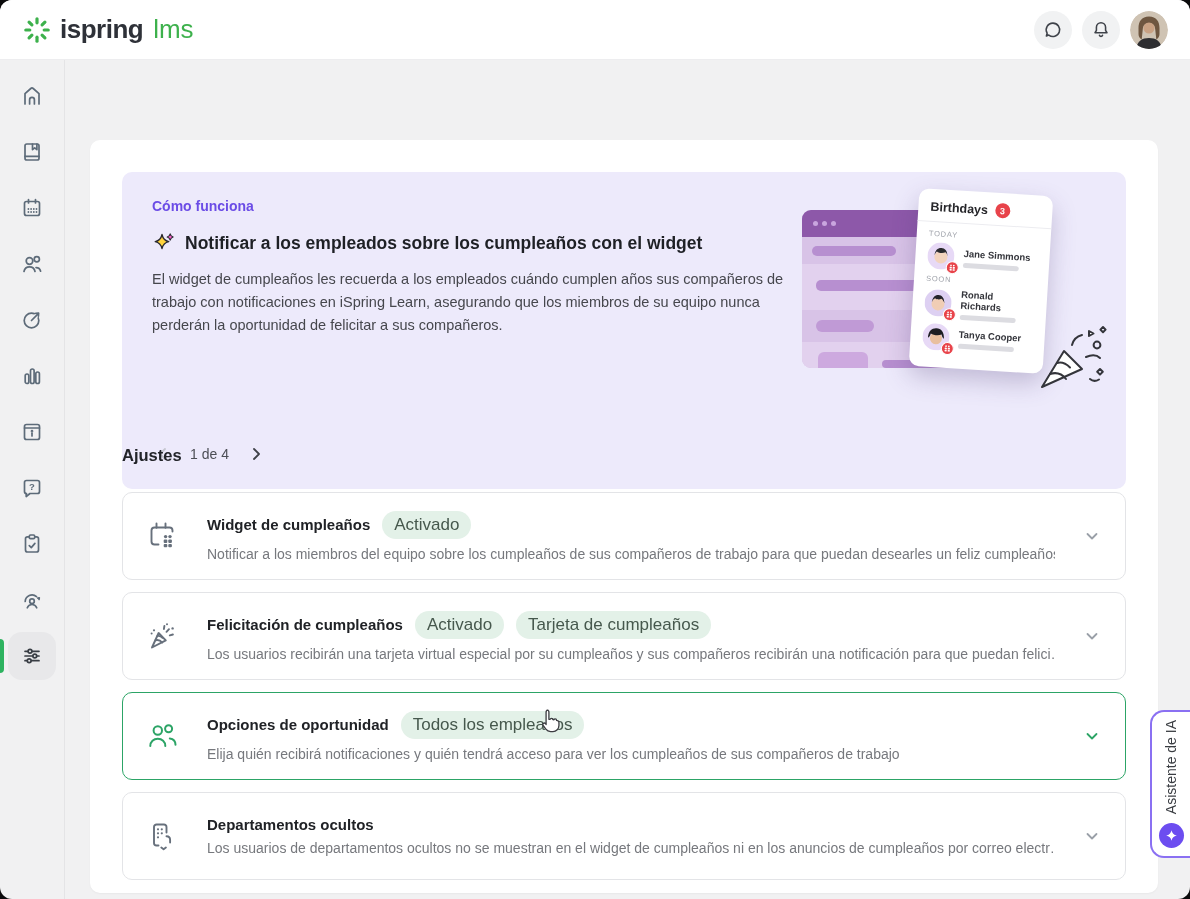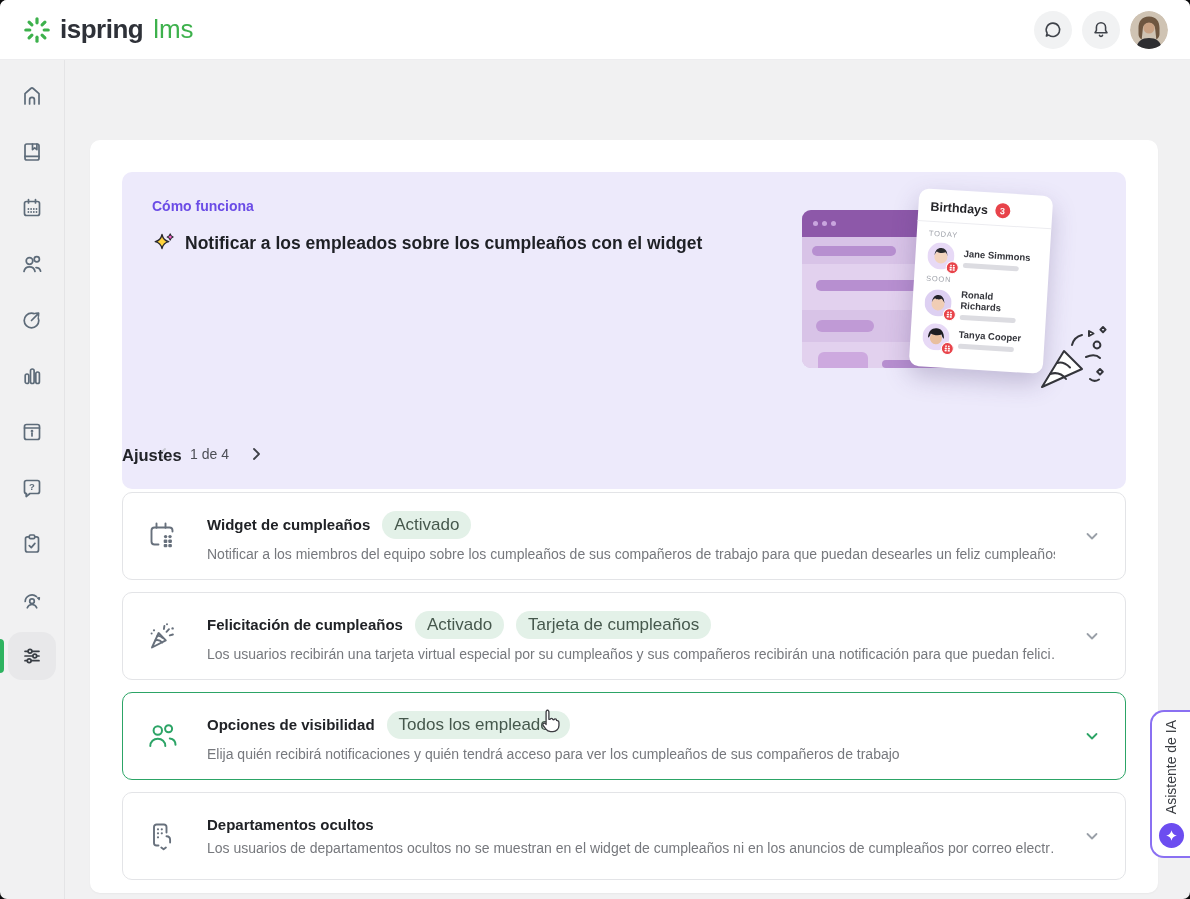--- a/index.html
+++ b/index.html
@@ -1,17 +1,17 @@
 <!DOCTYPE html>
 <html><head>
 <meta charset="utf-8">
 <style>
   html,body{margin:0;padding:0;background:#0b0b0c;}
   *{box-sizing:border-box;font-family:"Liberation Sans","DejaVu Sans",sans-serif;}
-  .window{position:relative;width:1190px;height:899px;background:#f1f1f2;border-radius:7px;overflow:hidden;}
+  .window{position:relative;width:1190px;height:899px;background:#f1f1f2;border-radius:12px;overflow:hidden;}
 
   
   .topbar{position:absolute;top:0;left:0;right:0;height:60px;background:#fff;border-bottom:1px solid #ededef;display:flex;align-items:center;padding:0 22px;z-index:5;}
   .logo{display:flex;align-items:center;gap:8px;}
   .logo-word{font-size:26px;font-weight:700;color:#2e3138;letter-spacing:-.5px;}
   .logo-lms{font-size:26px;font-weight:400;color:#3DB14C;margin-left:2px;}
   .topbar-right{margin-left:auto;display:flex;align-items:center;gap:10px;}
   .tb-circle{width:38px;height:38px;border-radius:50%;background:#f1f2f3;display:flex;align-items:center;justify-content:center;cursor:pointer;}
   .avatar{width:38px;height:38px;border-radius:50%;overflow:hidden;cursor:pointer;}
 
@@ -263,20 +263,21 @@
         <div class="banner-eyebrow">Cómo funciona</div>
         <div class="banner-title-row">
           <span>
             <svg width="24" height="24" viewBox="0 0 24 24">
               <path d="M10 3.5q1.3 6 6.8 7.1-5.5 1.1-6.8 7.1-1.3-6-6.8-7.1 5.5-1.1 6.8-7.1z" fill="#ffd43d" stroke="#2b2b30" stroke-width="1.3" stroke-linejoin="round"></path>
               <path d="M18.2 2.8q.6 2.7 3 3.2-2.4.5-3 3.2-.6-2.7-3-3.2 2.4-.5 3-3.2z" fill="#ff5bd3" stroke="#2b2b30" stroke-width="1.1" stroke-linejoin="round"></path>
             </svg>
           </span>
           <span class="banner-title">Notificar a los empleados sobre los cumpleaños con el widget</span>
         </div>
+        <div class="banner-body">El widget de cumpleaños les recuerda a los empleados cuándo cumplen años sus compañeros de trabajo con notificaciones en iSpring Learn, asegurando que los miembros de su equipo nunca perderán la oportunidad de felicitar a sus compañeros.</div>
       </div>
       <div class="pagination">
         <span class="pag-btn">
           <svg width="16" height="16" viewBox="0 0 16 16" fill="none" stroke="#c5c6cf" stroke-width="1.8" stroke-linecap="round" stroke-linejoin="round">
               <path d="M10 3 5 8l5 5"></path>
             </svg>
         </span>
         <span class="pag-label">1 de 4</span>
         <span class="pag-btn">
           <svg width="16" height="16" viewBox="0 0 16 16" fill="none" stroke="#3f4148" stroke-width="1.8" stroke-linecap="round" stroke-linejoin="round">
@@ -469,21 +470,21 @@
         <span class="card-icon">
           <svg width="34" height="34" viewBox="0 0 34 34" fill="none" stroke="currentColor" stroke-width="2" stroke-linecap="round" stroke-linejoin="round">
             <circle cx="12.8" cy="11.5" r="4.2"></circle>
             <path d="M5.3 27c0-4.5 3.3-7.3 7.5-7.3s7.5 2.8 7.5 7.3"></path>
             <circle cx="23.6" cy="9.8" r="3.5"></circle>
             <path d="M24.8 19.4c3.6.5 5.7 3 5.7 6.4"></path>
           </svg>
         </span>
         <span class="card-text">
           <span class="card-title-row">
-            <span class="card-title">Opciones de visibilidad</span>
+            <span class="card-title">Opciones de oportunidad</span>
             <span class="card-badge">Todos los empleados</span>
           </span>
           <div class="card-desc">Elija quién recibirá notificaciones y quién tendrá acceso para ver los cumpleaños de sus compañeros de trabajo</div>
         </span>
         <span class="card-chevron">
           <svg width="18" height="18" viewBox="0 0 18 18" fill="none" stroke="currentColor" stroke-width="1.8" stroke-linecap="round" stroke-linejoin="round">
               <path d="M4.5 7l4.5 4.5L13.5 7"></path>
             </svg>
         </span>
       </div>

